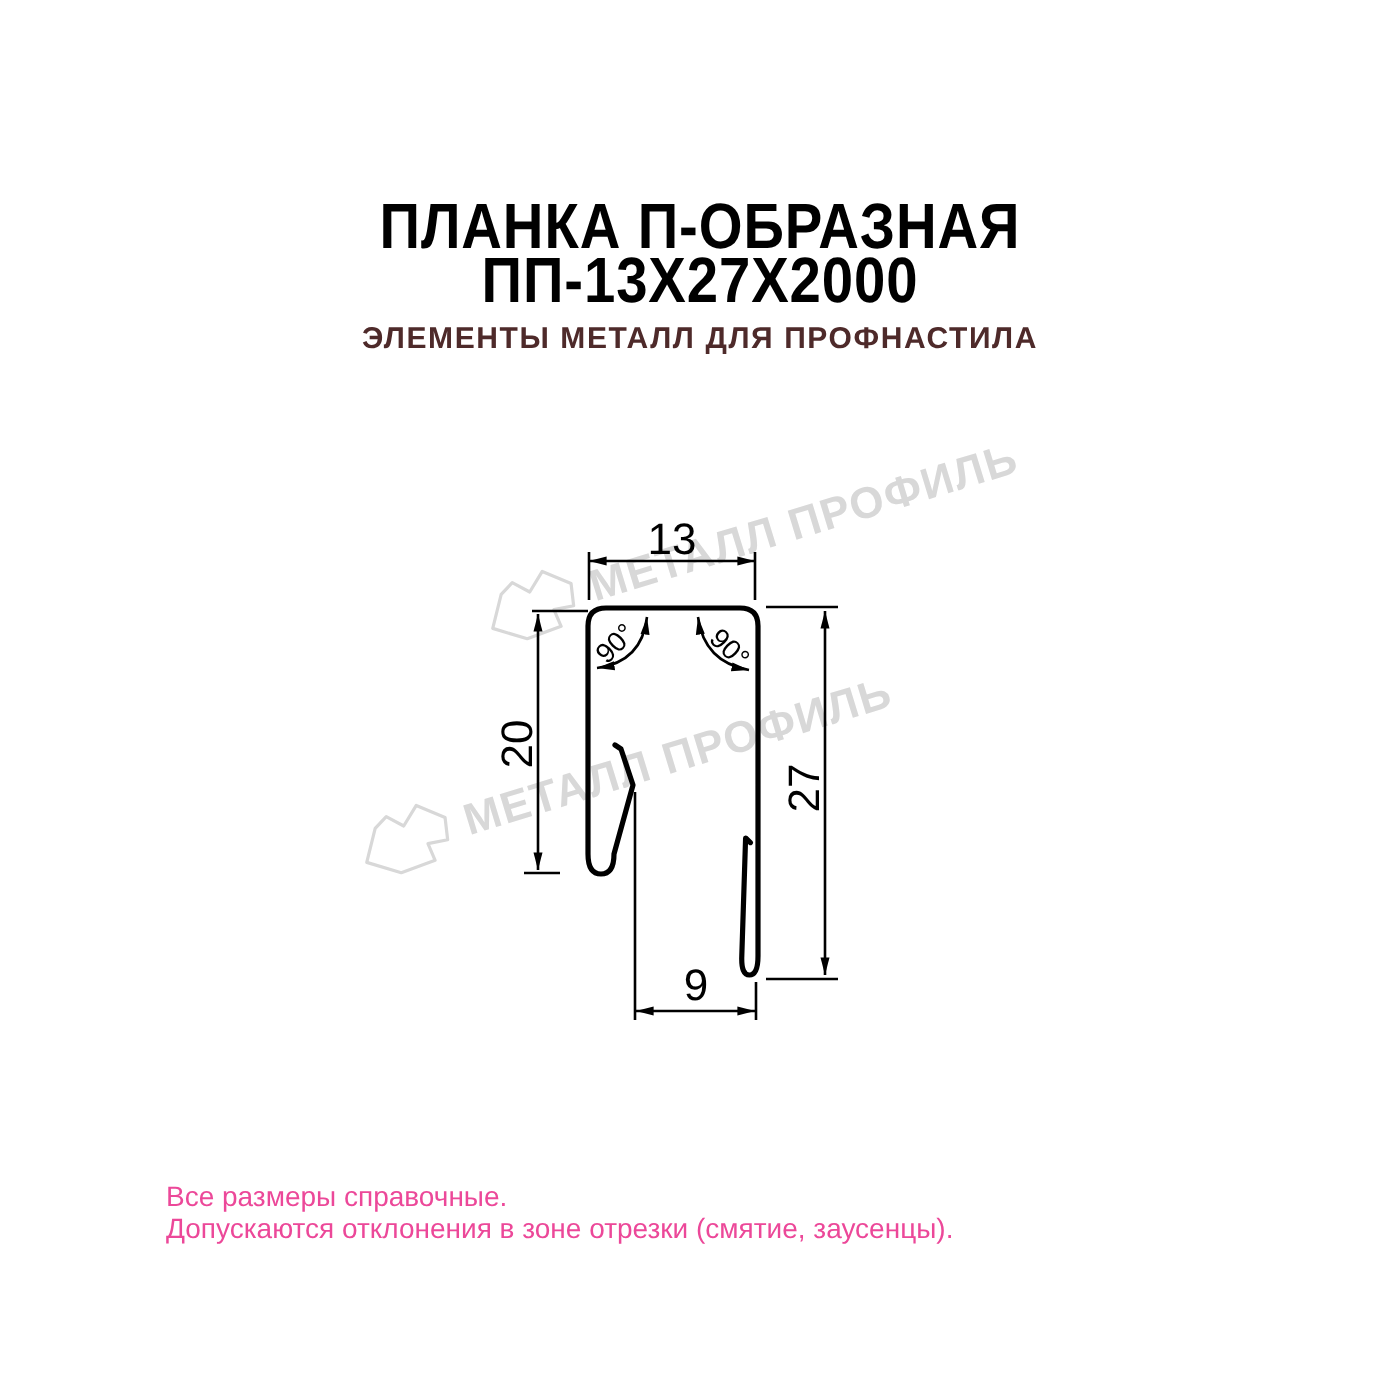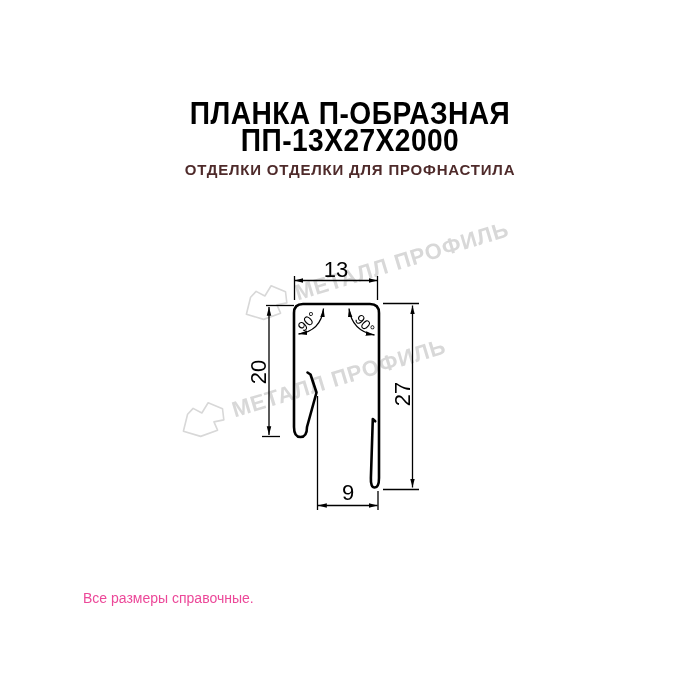--- a/index.html
+++ b/index.html
@@ -57,21 +57,21 @@
 
   <div class="wm two">
     <svg width="48" height="36" viewBox="0 0 48 36">
       <path d="M 2,23 L 11,8 L 18,4 L 25,11 L 34,3 L 46,13 L 44,24 L 34,23 L 35,32 L 17,33 Z" fill="none" stroke="#d8d8d8" stroke-width="1.6" stroke-linejoin="round"></path>
     </svg>
     <span>МЕТАЛЛ ПРОФИЛЬ</span>
   </div>
 
   <div class="title-line l1">ПЛАНКА П-ОБРАЗНАЯ</div>
   <div class="title-line l2">ПП-13Х27Х2000</div>
-  <div class="subtitle">ОТДЕЛКИ ОТДЕЛКИ ДЛЯ ПРОФНАСТИЛА</div>
+  <div class="subtitle">ЭЛЕМЕНТЫ МЕТАЛЛ ДЛЯ ПРОФНАСТИЛА</div>
 
   <svg class="drawing" width="700" height="700" viewBox="0 0 700 700">
     <defs>
       <marker id="arrow" viewBox="0 0 9 5.4" markerWidth="9" markerHeight="5.4" refX="8.8" refY="2.7" orient="auto-start-reverse" markerUnits="userSpaceOnUse">
         <path d="M 8.8,2.7 L 0,0.45 L 0,4.95 Z" fill="#000"></path>
       </marker>
     </defs>
 
     <path class="profile" d="M 307.5,372.5 L 310.5,374.5 L 316.5,392.5 L 307,427
              Q 307,437 300.5,437
@@ -120,15 +120,16 @@
     </g>
 
     <g>
       <path class="arc" d="M 349,308.5 Q 352,331 374.5,335" marker-start="url(#arrow)" marker-end="url(#arrow)"></path>
       <text class="angtxt" transform="translate(361.5 327.5) rotate(44)" text-anchor="middle">90°</text>
     </g>
   </svg>
 
   <div class="notes">
     <div>Все размеры справочные.</div>
+    <div>Допускаются отклонения в зоне отрезки (смятие, заусенцы).</div>
   </div>
 
 </div>
 
 </body></html>

